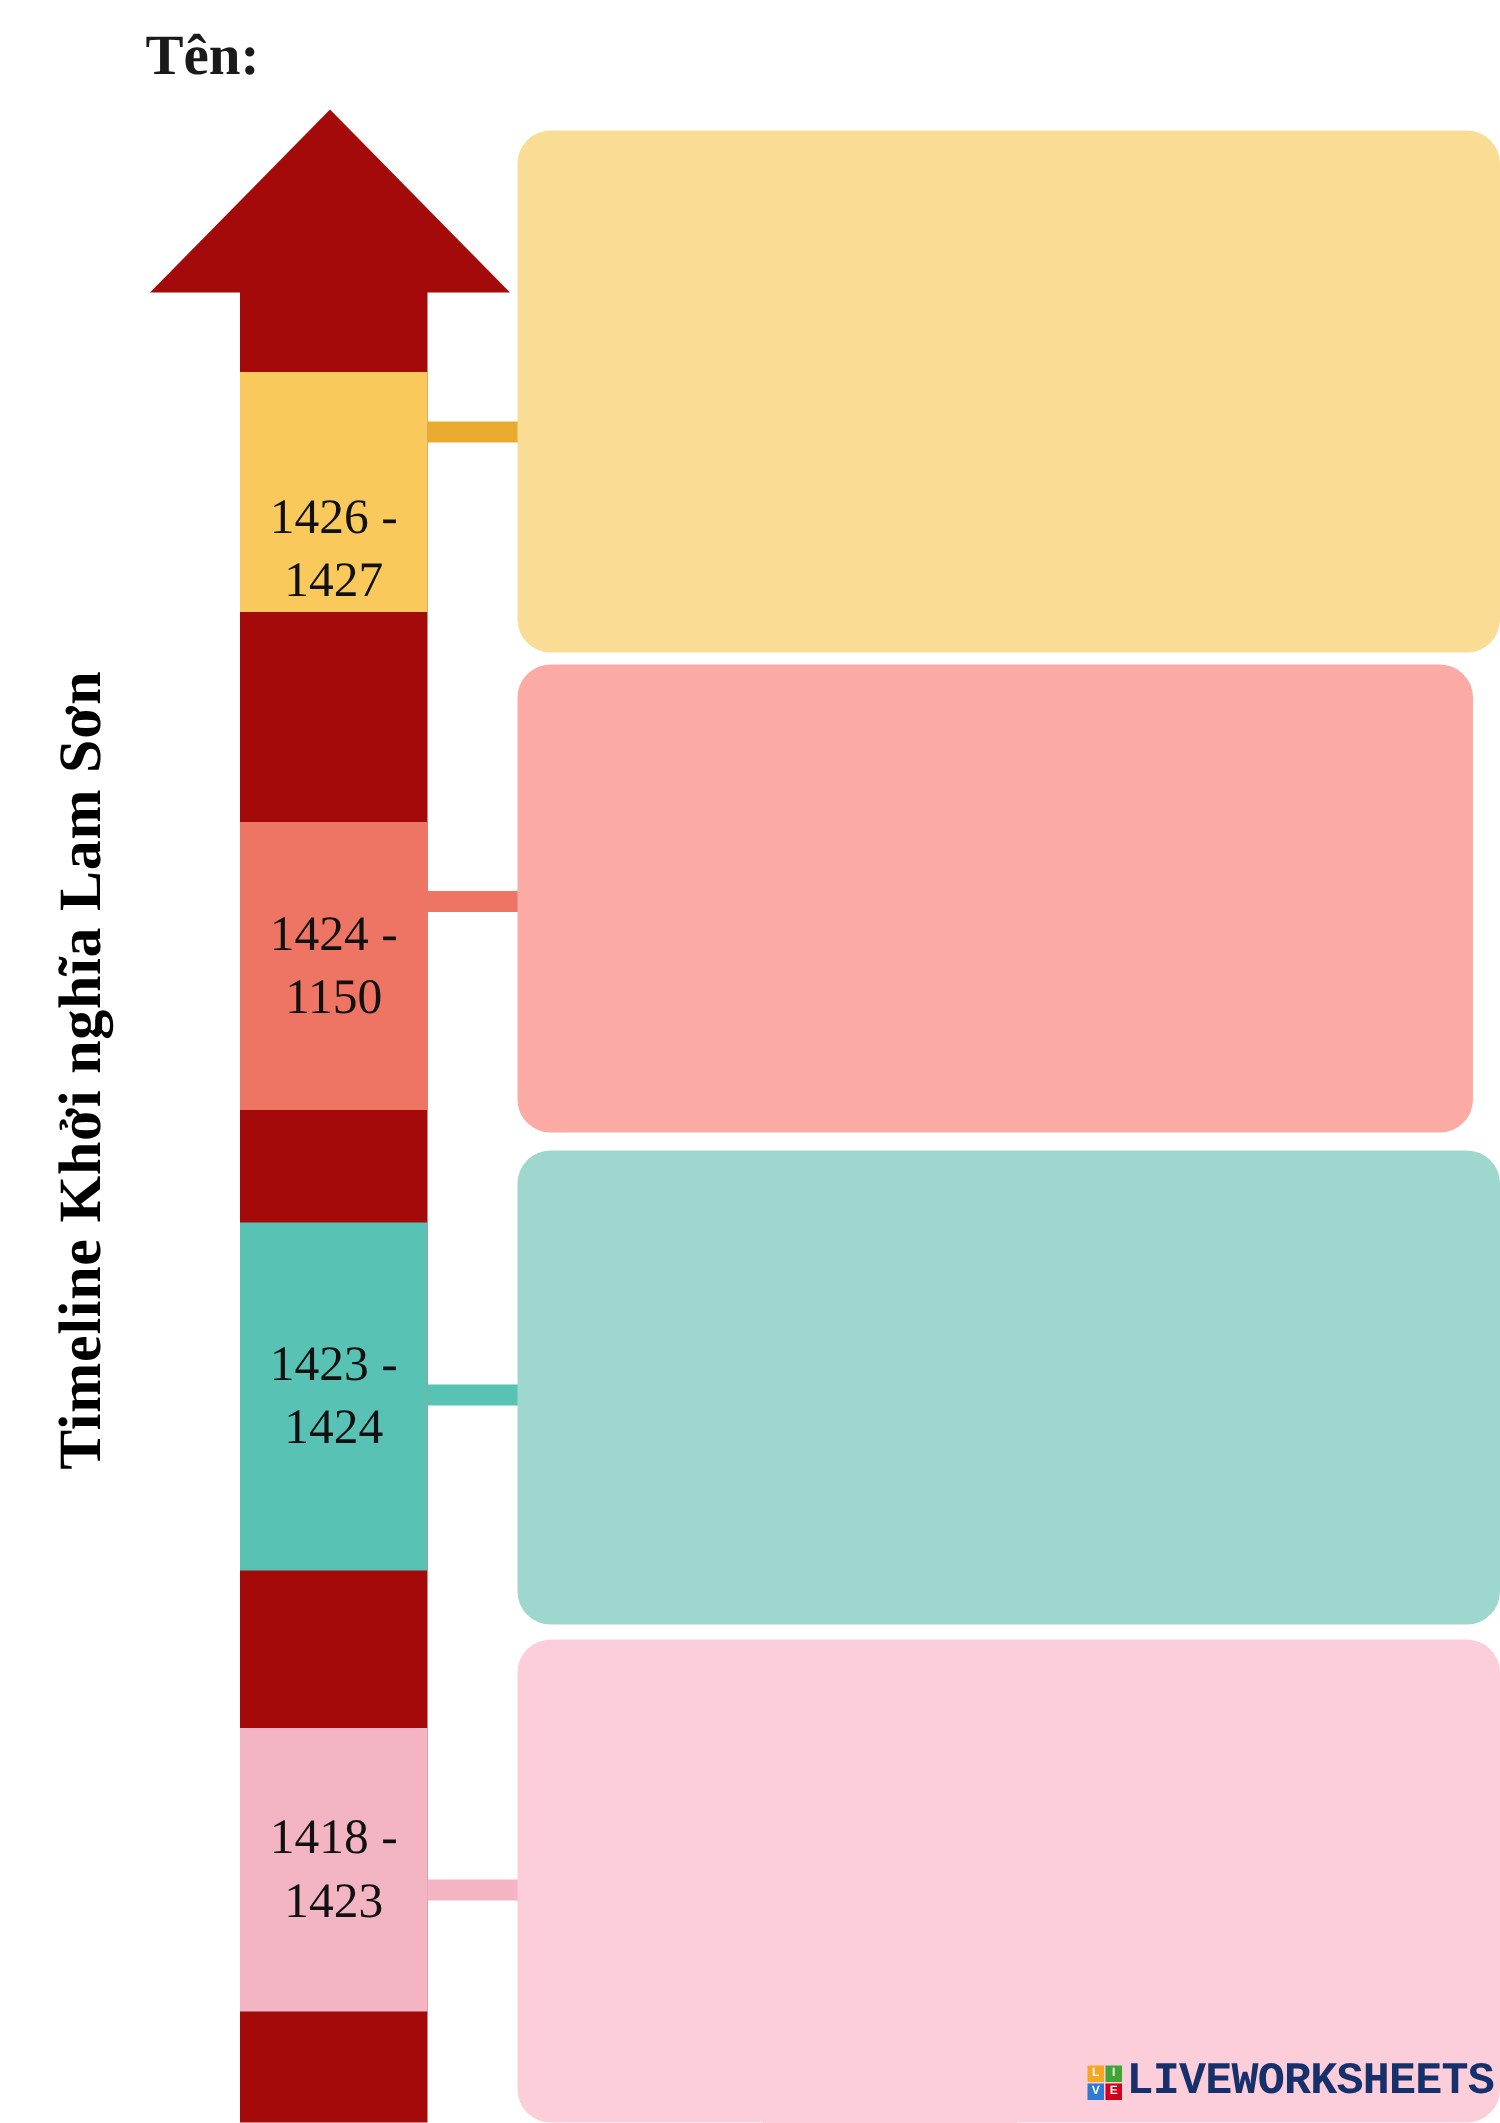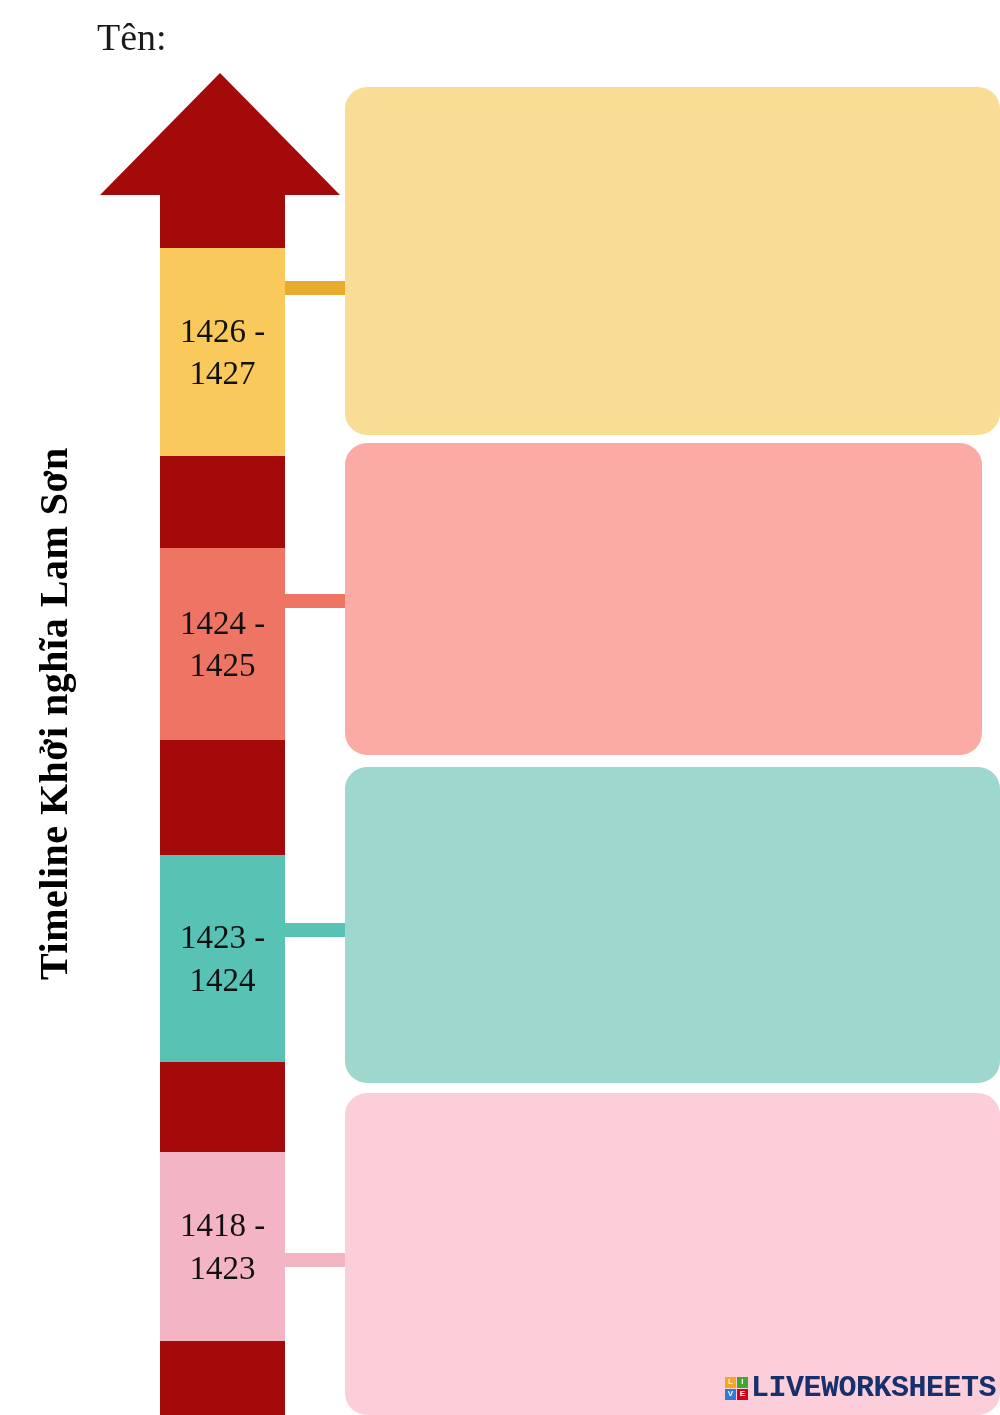--- a/index.html
+++ b/index.html
@@ -18,20 +18,21 @@
   
   .name-label {
     position: absolute;
     left: 97px;
     top: 18px;
     font-family: "Liberation Serif", serif;
     font-size: 38px;
     color: #1a1a1a;
     line-height: 1;
     white-space: nowrap;
+    font-weight: bold;
   }
 
   
   .vertical-title-wrap {
     position: absolute;
     left: 0px;
     top: 0px;
     width: 110px;
     height: 1415px;
   }
@@ -143,29 +144,29 @@
 
 <div class="name-label">Tên:</div>
 
 <div class="vertical-title-wrap">
   <div class="vertical-title">Timeline Khởi nghĩa Lam Sơn</div>
 </div>
 
 <div class="arrow-head" style="border-bottom-color: rgb(165, 10, 10);"></div>
 <div class="arrow-shaft" style="background: rgb(165, 10, 10);"></div>
 
-<div class="period-block" id="block-0" style="top: 248px; height: 208px; background: rgb(249, 201, 92);">
+<div class="period-block" id="block-0" style="top: 248px; height: 160px; background: rgb(249, 201, 92); align-items: flex-end;">
   <span>1426 - 1427</span>
 </div>
 
 <div class="period-block" id="block-1" style="top: 548px; height: 192px; background: rgb(238, 116, 100);">
-  <span>1424 - 1425</span>
-</div>
-
-<div class="period-block" id="block-2" style="top: 855px; height: 207px; background: rgb(88, 194, 180);">
+  <span>1424 - 1150</span>
+</div>
+
+<div class="period-block" id="block-2" style="top: 815px; height: 232px; background: rgb(88, 194, 180);">
   <span>1423 - 1424</span>
 </div>
 
 <div class="period-block" id="block-3" style="top: 1152px; height: 189px; background: rgb(243, 181, 196);">
   <span>1418 - 1423</span>
 </div>
 
 <div class="connector" id="conn-0" style="left: 285px; top: 281px; width: 68px; background: rgb(232, 171, 46);"></div>
 <div class="connector" id="conn-1" style="left: 285px; top: 594px; width: 68px; background: rgb(238, 116, 100);"></div>
 <div class="connector" id="conn-2" style="left: 285px; top: 923px; width: 68px; background: rgb(88, 194, 180);"></div>

